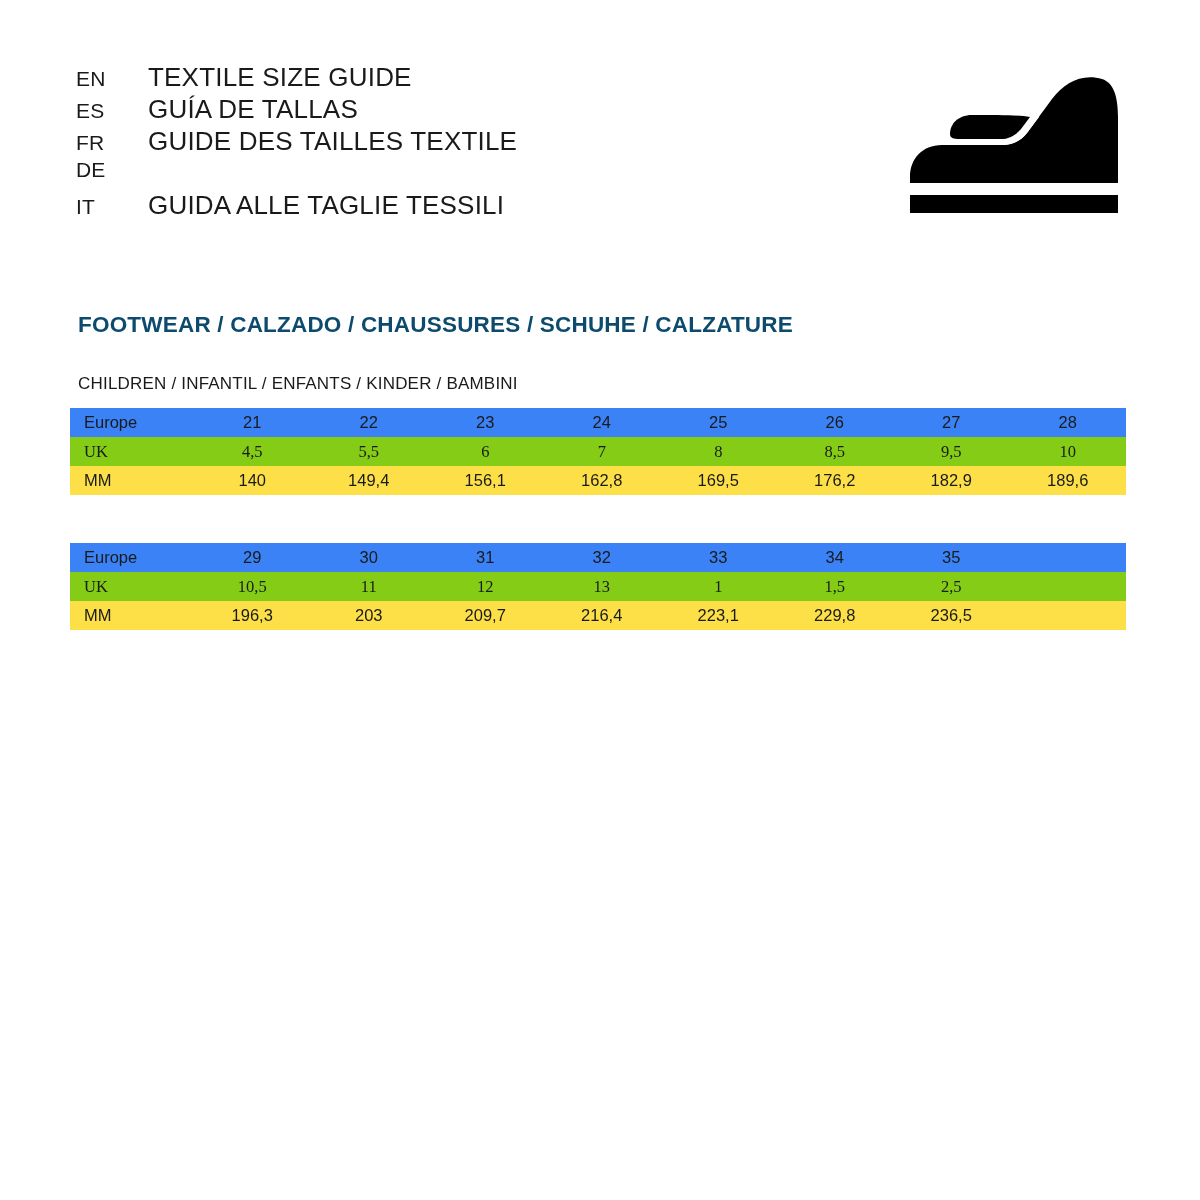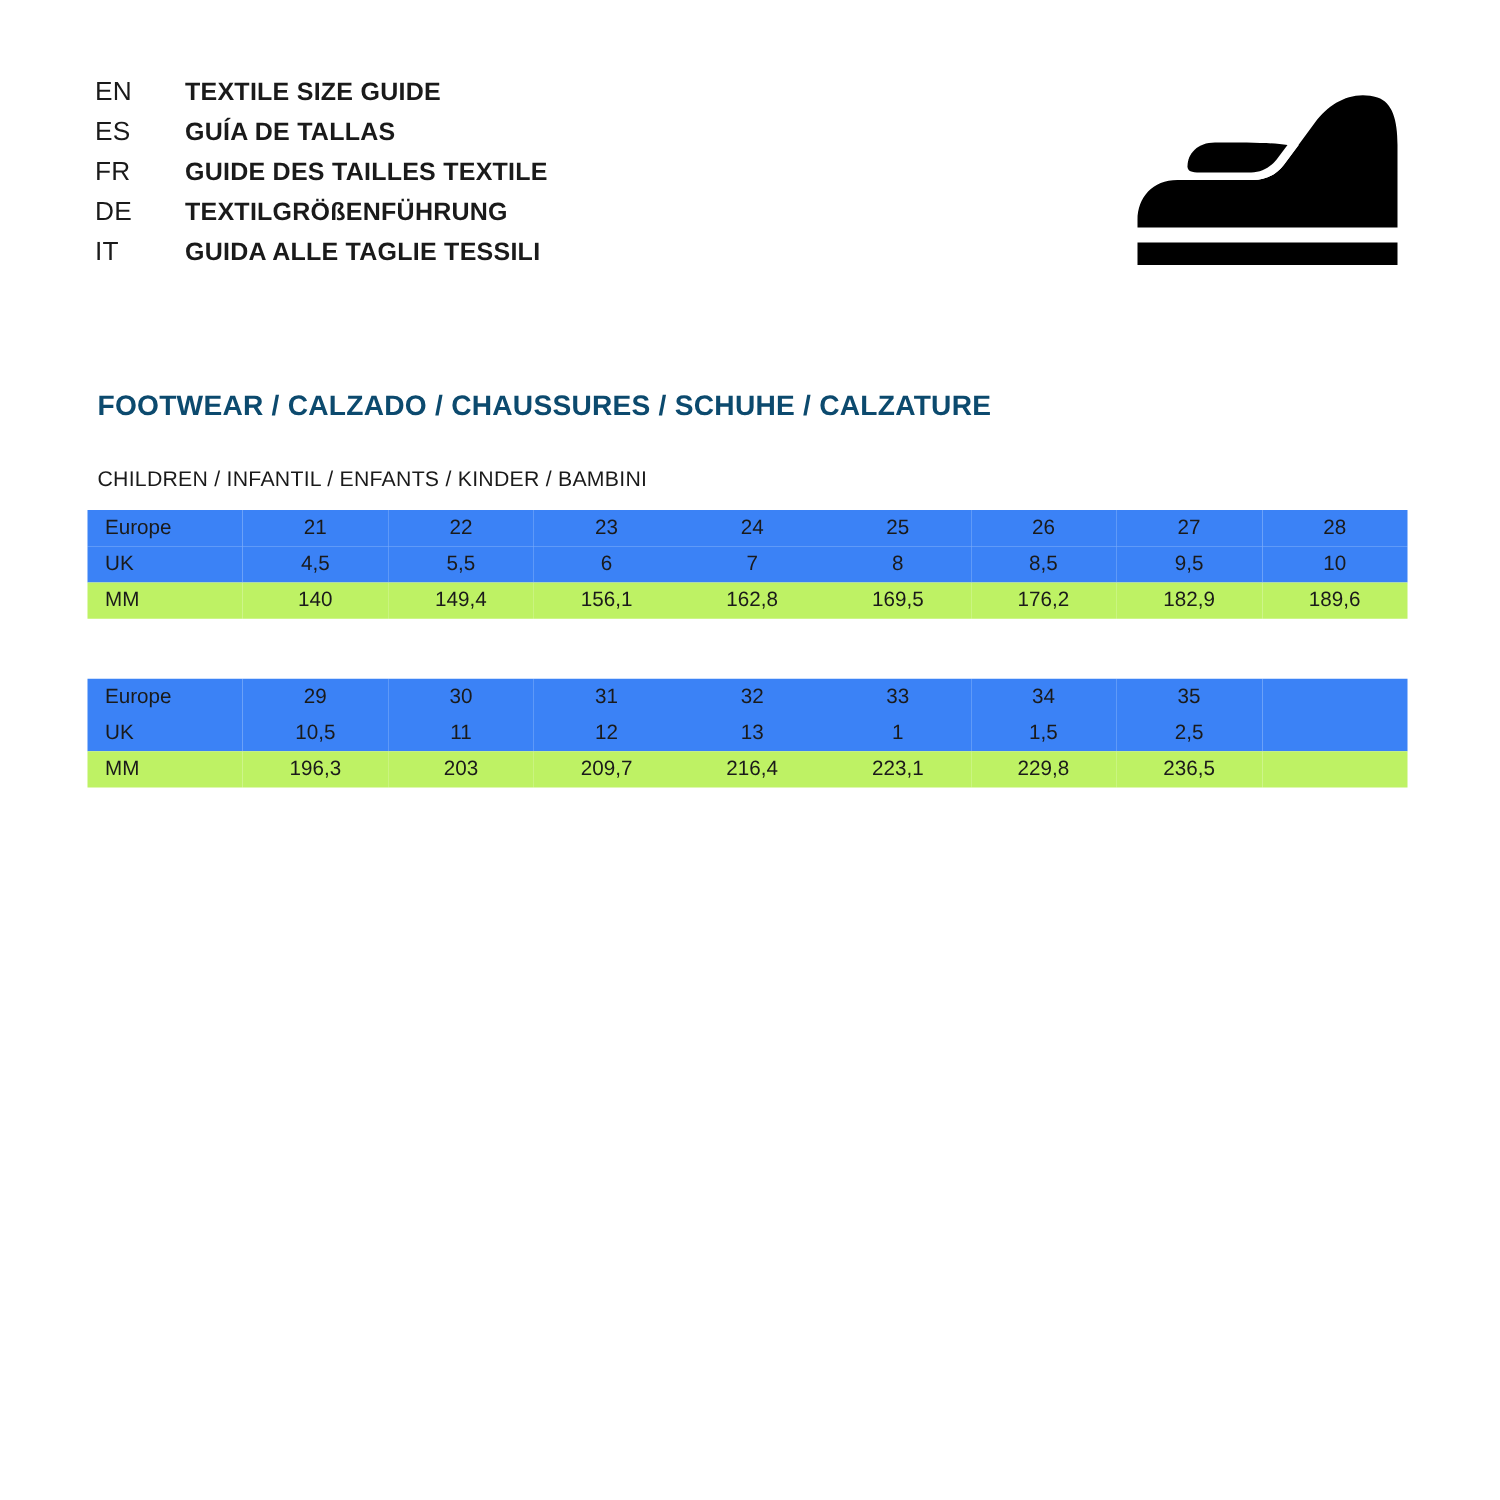--- a/index.html
+++ b/index.html
@@ -41,22 +41,22 @@
     height: 32px;
   }
   .lang-code {
     width: 72px;
     font-size: 21px;
     font-weight: 400;
     letter-spacing: 0.2px;
     color: #1a1a1a;
   }
   .lang-text {
-    font-size: 20px;
-    font-weight: 700;
+    font-size: 26px;
+    font-weight: 400;
     letter-spacing: 0.2px;
     color: #1a1a1a;
     white-space: nowrap;
   }
 
   .shoe-icon {
     margin-top: 10px;
     margin-right: 8px;
   }
 
@@ -99,22 +99,22 @@
     vertical-align: middle;
     color: #1a1a1a;
     padding: 0;
   }
   .size-table td.label {
     text-align: left;
     padding-left: 14px;
     width: 110px;
   }
   tr.row-head td { background: #3b82f6; }
-  tr.row-odd  td { background: #3b82f6; }
-  tr.row-even td { background: #bef264; }
+  tr.row-odd  td { background: #84cc16; font-family: Liberation Serif, serif; }
+  tr.row-even td { background: #fde047; }
 </style>
 </head>
 <body>
 
 <div class="page">
 
   <div class="header">
 
     <div class="lang-list">
       <div class="lang-row">
@@ -124,21 +124,20 @@
       <div class="lang-row">
         <span class="lang-code">ES</span>
         <span class="lang-text">GUÍA DE TALLAS</span>
       </div>
       <div class="lang-row">
         <span class="lang-code">FR</span>
         <span class="lang-text">GUIDE DES TAILLES TEXTILE</span>
       </div>
       <div class="lang-row">
         <span class="lang-code">DE</span>
-        <span class="lang-text">TEXTILGRÖßENFÜHRUNG</span>
       </div>
       <div class="lang-row">
         <span class="lang-code">IT</span>
         <span class="lang-text">GUIDA ALLE TAGLIE TESSILI</span>
       </div>
     </div>
 
     <div class="shoe-icon">
       <svg width="216" height="145" viewBox="0 0 216 145" xmlns="http://www.w3.org/2000/svg">
         <path d="M196 6 C176 0 158 10 146 26 L121 60 C115 68 106 72 97 72 L36 72 C16 72 4 86 4 104 L4 110 L212 110 L212 44 C212 24 208 10 196 6 Z" fill="#000000"></path>

